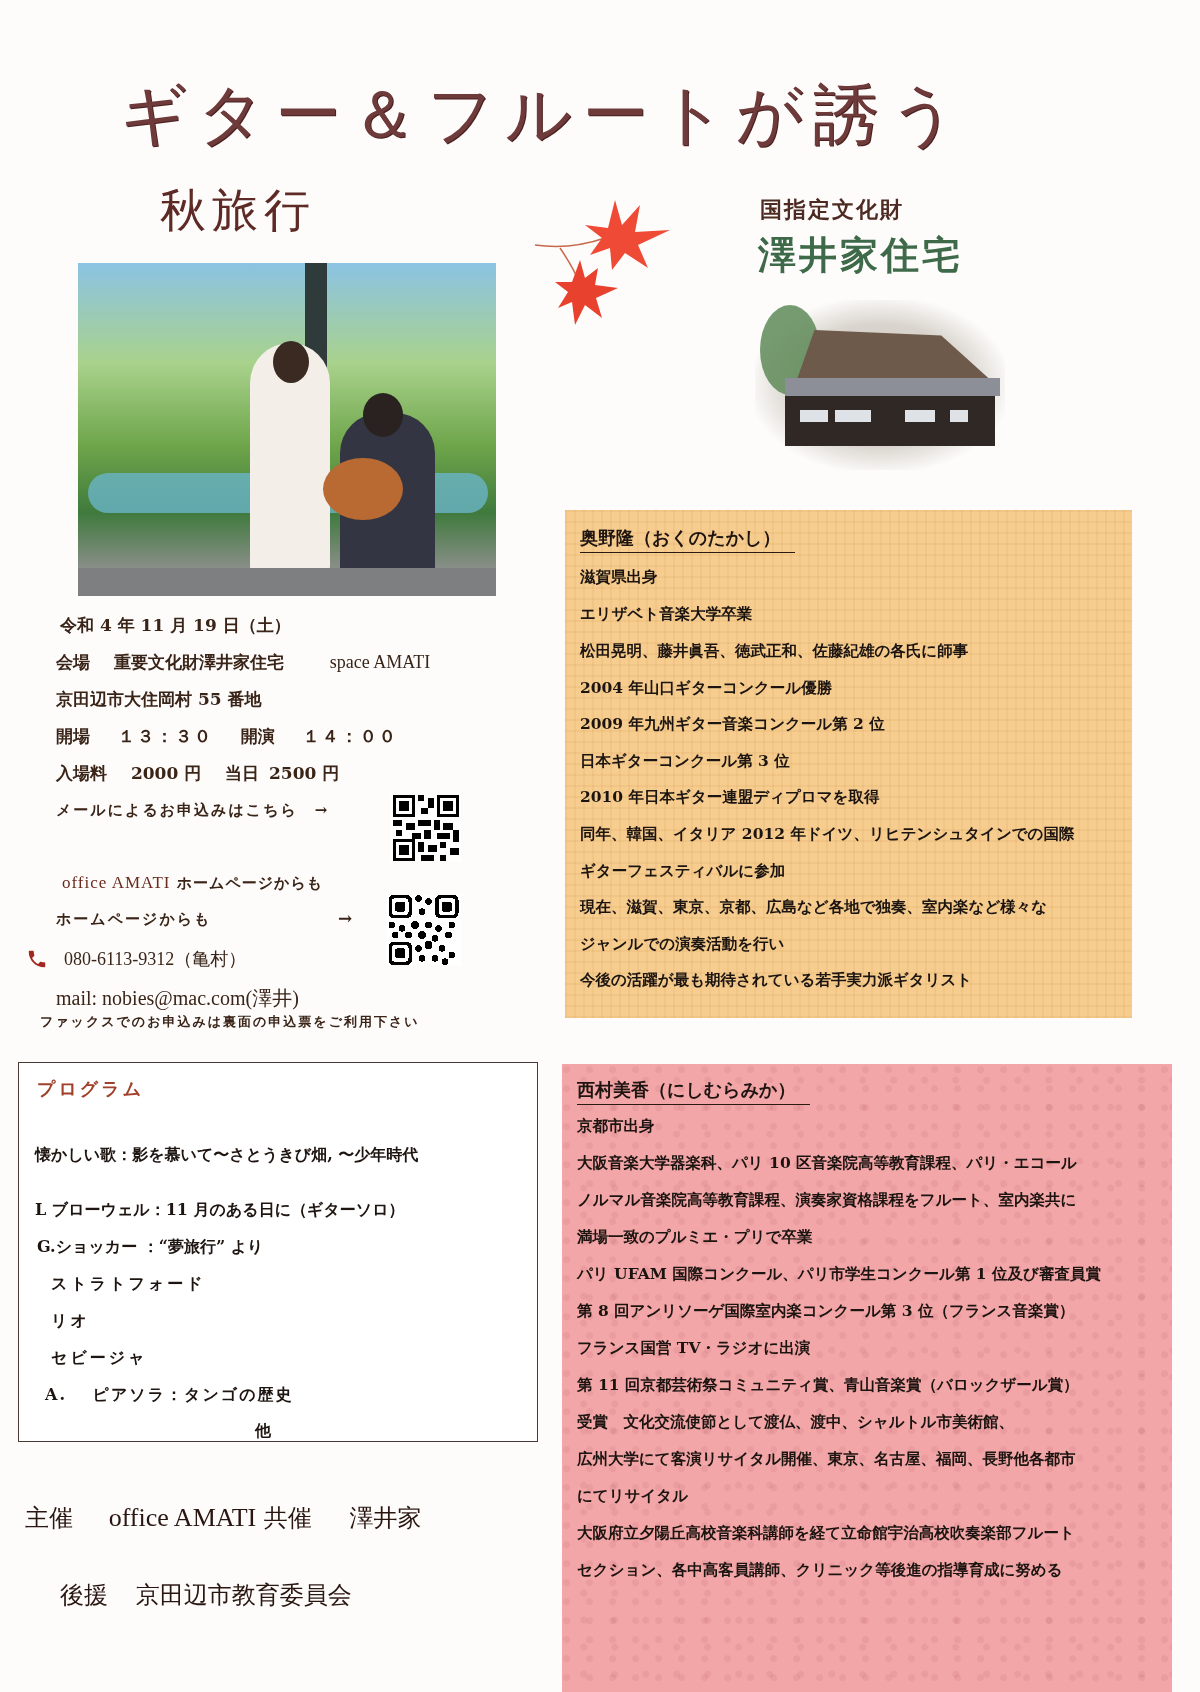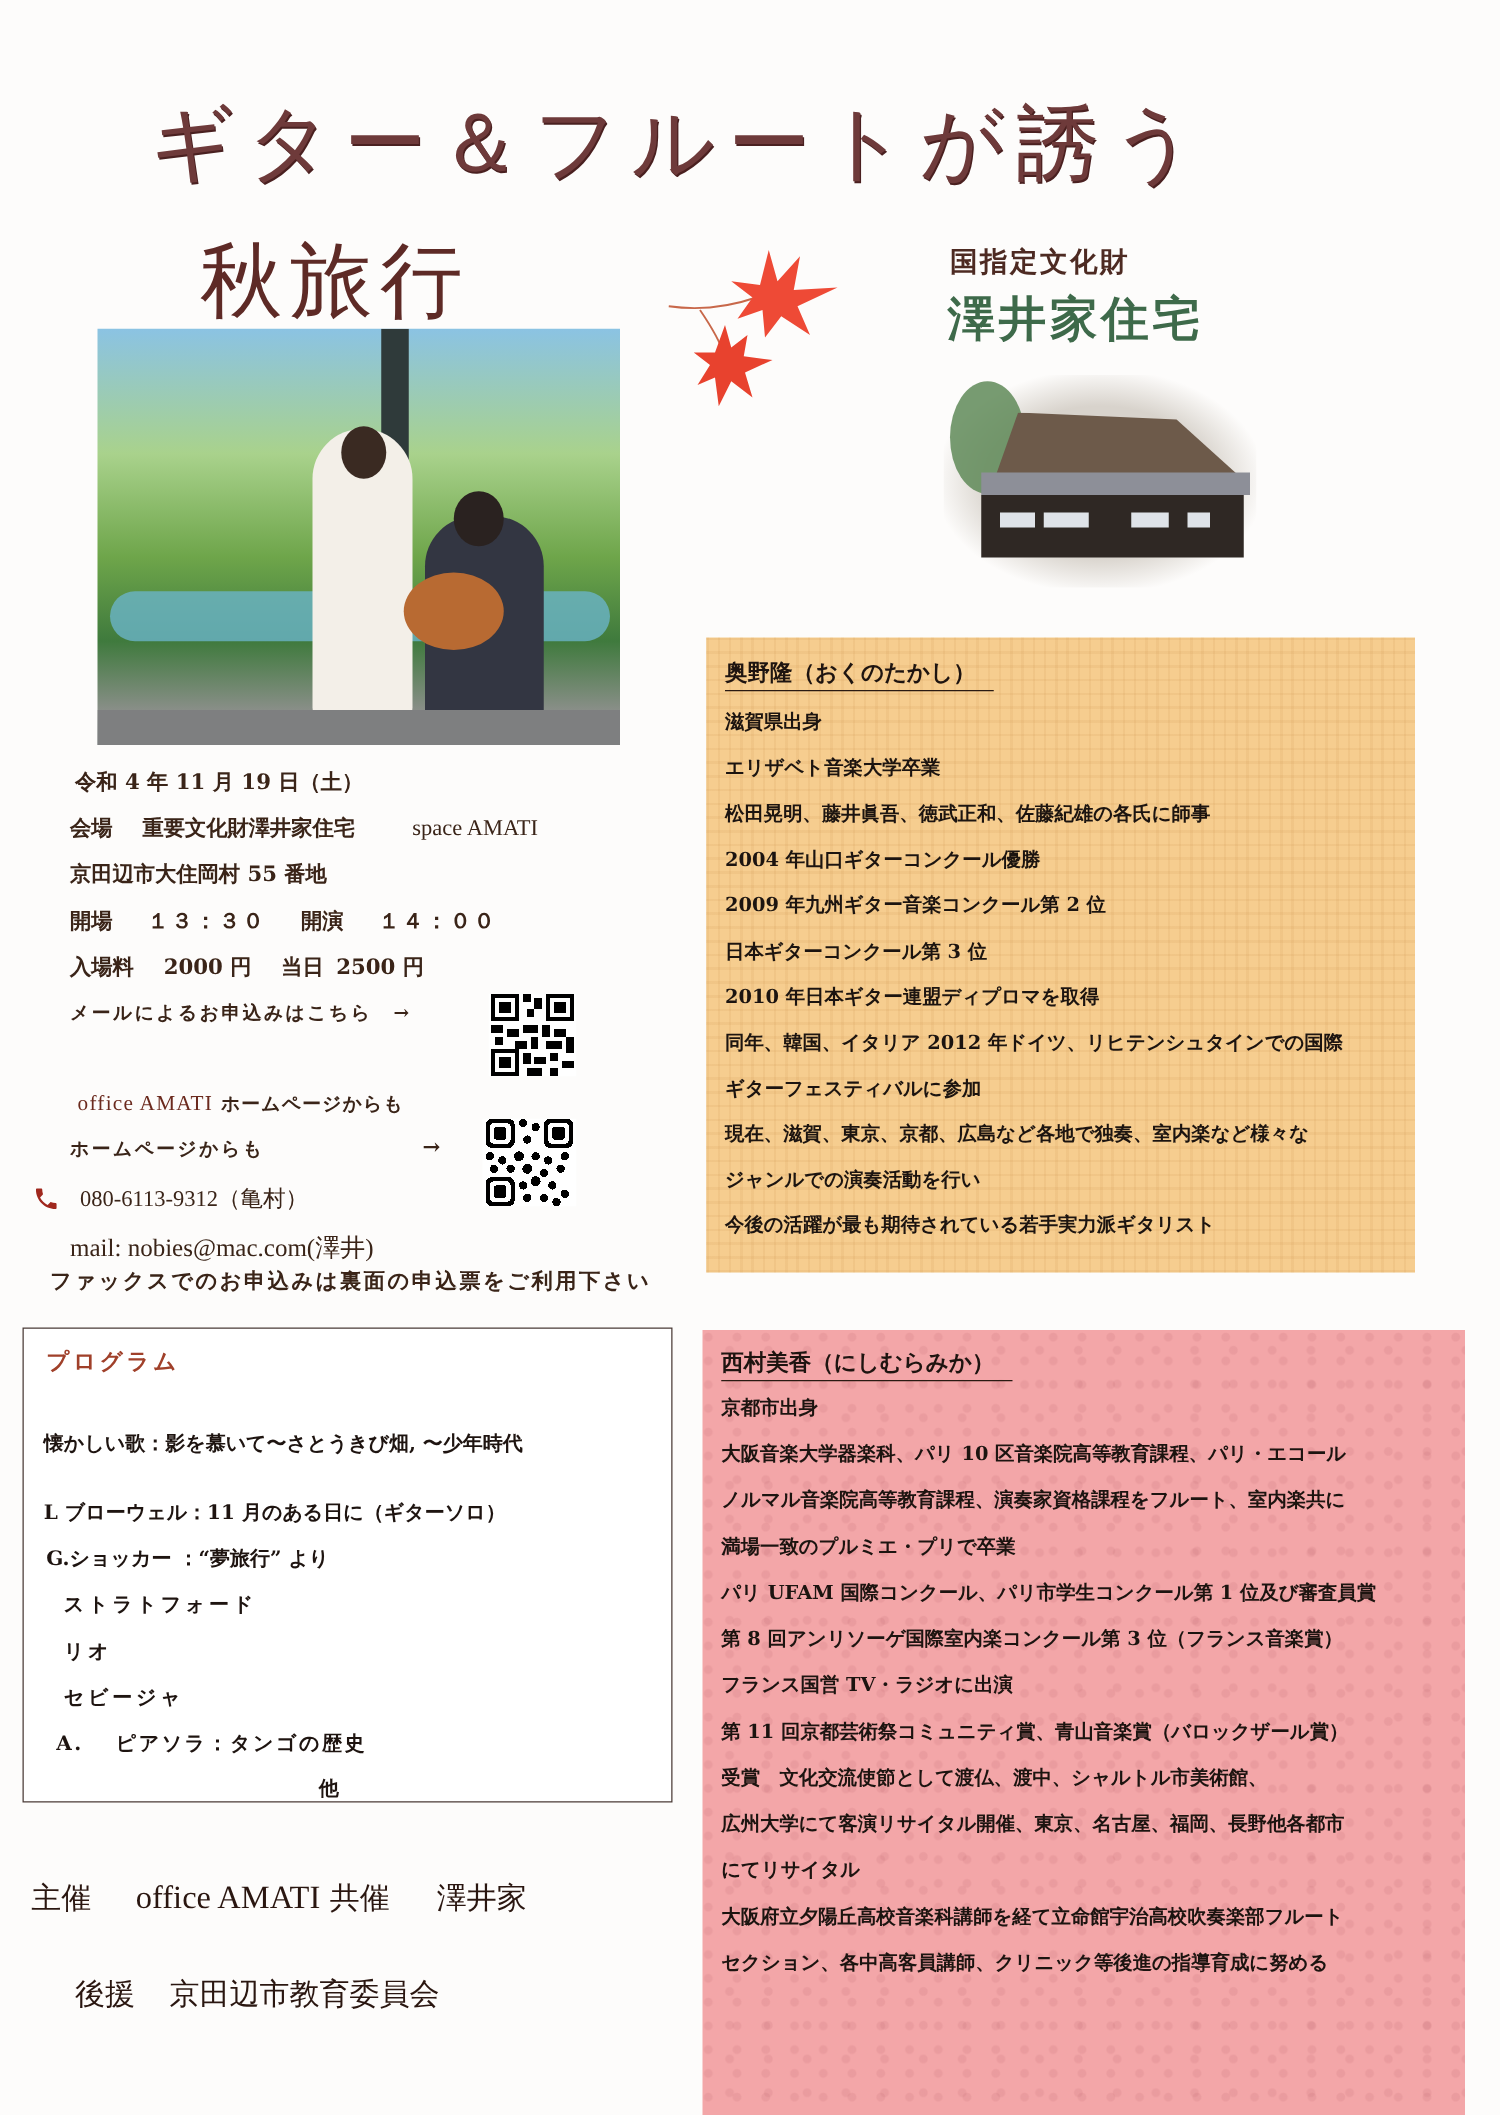--- a/index.html
+++ b/index.html
@@ -8,21 +8,21 @@
   .abs { position: absolute; }
 
   .main-title {
     left: 120px; top: 70px; font-family: "DejaVu Sans", sans-serif;
     font-size: 66px; letter-spacing: 10px; color: #6e3a3a; white-space: nowrap;
     text-shadow: 1px 1px 0 #4a2020;
     font-weight: normal;
   }
   .sub-title {
     left: 160px; top: 180px; font-family: Liberation Serif, serif;
-    font-size: 66px; letter-spacing: 6px; color: #5e2a26; white-space: nowrap;
+    font-size: 46px; letter-spacing: 6px; color: #5e2a26; white-space: nowrap;
   }
   .heritage-label { left: 760px; top: 195px; font-size: 22px; color: #4d2a22; letter-spacing: 2px; font-weight: bold; }
   .heritage-name { left: 758px; top: 230px; font-size: 38px; color: #3e6a4a; letter-spacing: 3px; font-weight: bold; }
 
   .photo {
     left: 78px; top: 263px; width: 418px; height: 333px; overflow: hidden;
     background: linear-gradient(180deg, #8bc3e3 0%, #a9d28c 30%, #6ea54a 55%, #3f7a3d 75%, #8b8f8a 92%, #6b6f70 100%);
   }
   .photo .pillar { position:absolute; left: 227px; top: 0; width: 22px; height: 190px; background: #2f3a3a; }
   .photo .pond { position:absolute; left: 10px; top: 210px; width: 400px; height: 40px; background: #6ab4c8; border-radius: 30px; opacity: .8; }
@@ -225,21 +225,21 @@
   </svg>
 </div>
 
 <div class="abs phone-icon">
   <svg width="22" height="22" viewBox="0 0 24 24">
     <path fill="#a0281e" d="M6.6 10.8c1.4 2.8 3.8 5.1 6.6 6.6l2.2-2.2c.3-.3.7-.4 1-.2 1.1.4 2.3.6 3.6.6.6 0 1 .4 1 1V20c0 .6-.4 1-1 1C10.6 21 3 13.4 3 4c0-.6.4-1 1-1h3.5c.6 0 1 .4 1 1 0 1.3.2 2.5.6 3.6.1.3 0 .7-.2 1l-2.3 2.2z"></path>
   </svg>
 </div>
 <div class="abs info-line" style="top:947px; left:64px; font-weight:normal; font-family:'Liberation Serif', serif; font-size:18px;">080-6113-9312（亀村）</div>
 <div class="abs info-line" style="top:985px; font-weight:normal; font-family:'Liberation Serif', serif; font-size:20px;">mail: nobies@mac.com(澤井)</div>
-<div class="abs info-line" style="top:1013px; left:40px; font-size:17px; letter-spacing:2px;">ファックスでのお申込みは裏面の申込票をご利用下さい</div>
+<div class="abs info-line" style="top:1013px; left:40px; font-size:13px; letter-spacing:2px;">ファックスでのお申込みは裏面の申込票をご利用下さい</div>
 
 <div class="abs program-box">
   <div class="program-title">プログラム</div>
   <div class="program-item" style="left:16px; top:82px;">懐かしい歌：影を慕いて〜さとうきび畑, 〜少年時代</div>
   <div class="program-item" style="left:16px; top:137px;">L ブローウェル：11 月のある日に（ギターソロ）</div>
   <div class="program-item" style="left:18px; top:174px;">G.ショッカー ：“夢旅行” より</div>
   <div class="program-item" style="left:32px; top:211px; letter-spacing:3px;">ストラトフォード</div>
   <div class="program-item" style="left:32px; top:248px; letter-spacing:3px;">リオ</div>
   <div class="program-item" style="left:32px; top:285px; letter-spacing:3px;">セビージャ</div>
   <div class="program-item" style="left:26px; top:322px; letter-spacing:2px;">A.　 ピアソラ：タンゴの歴史</div>

